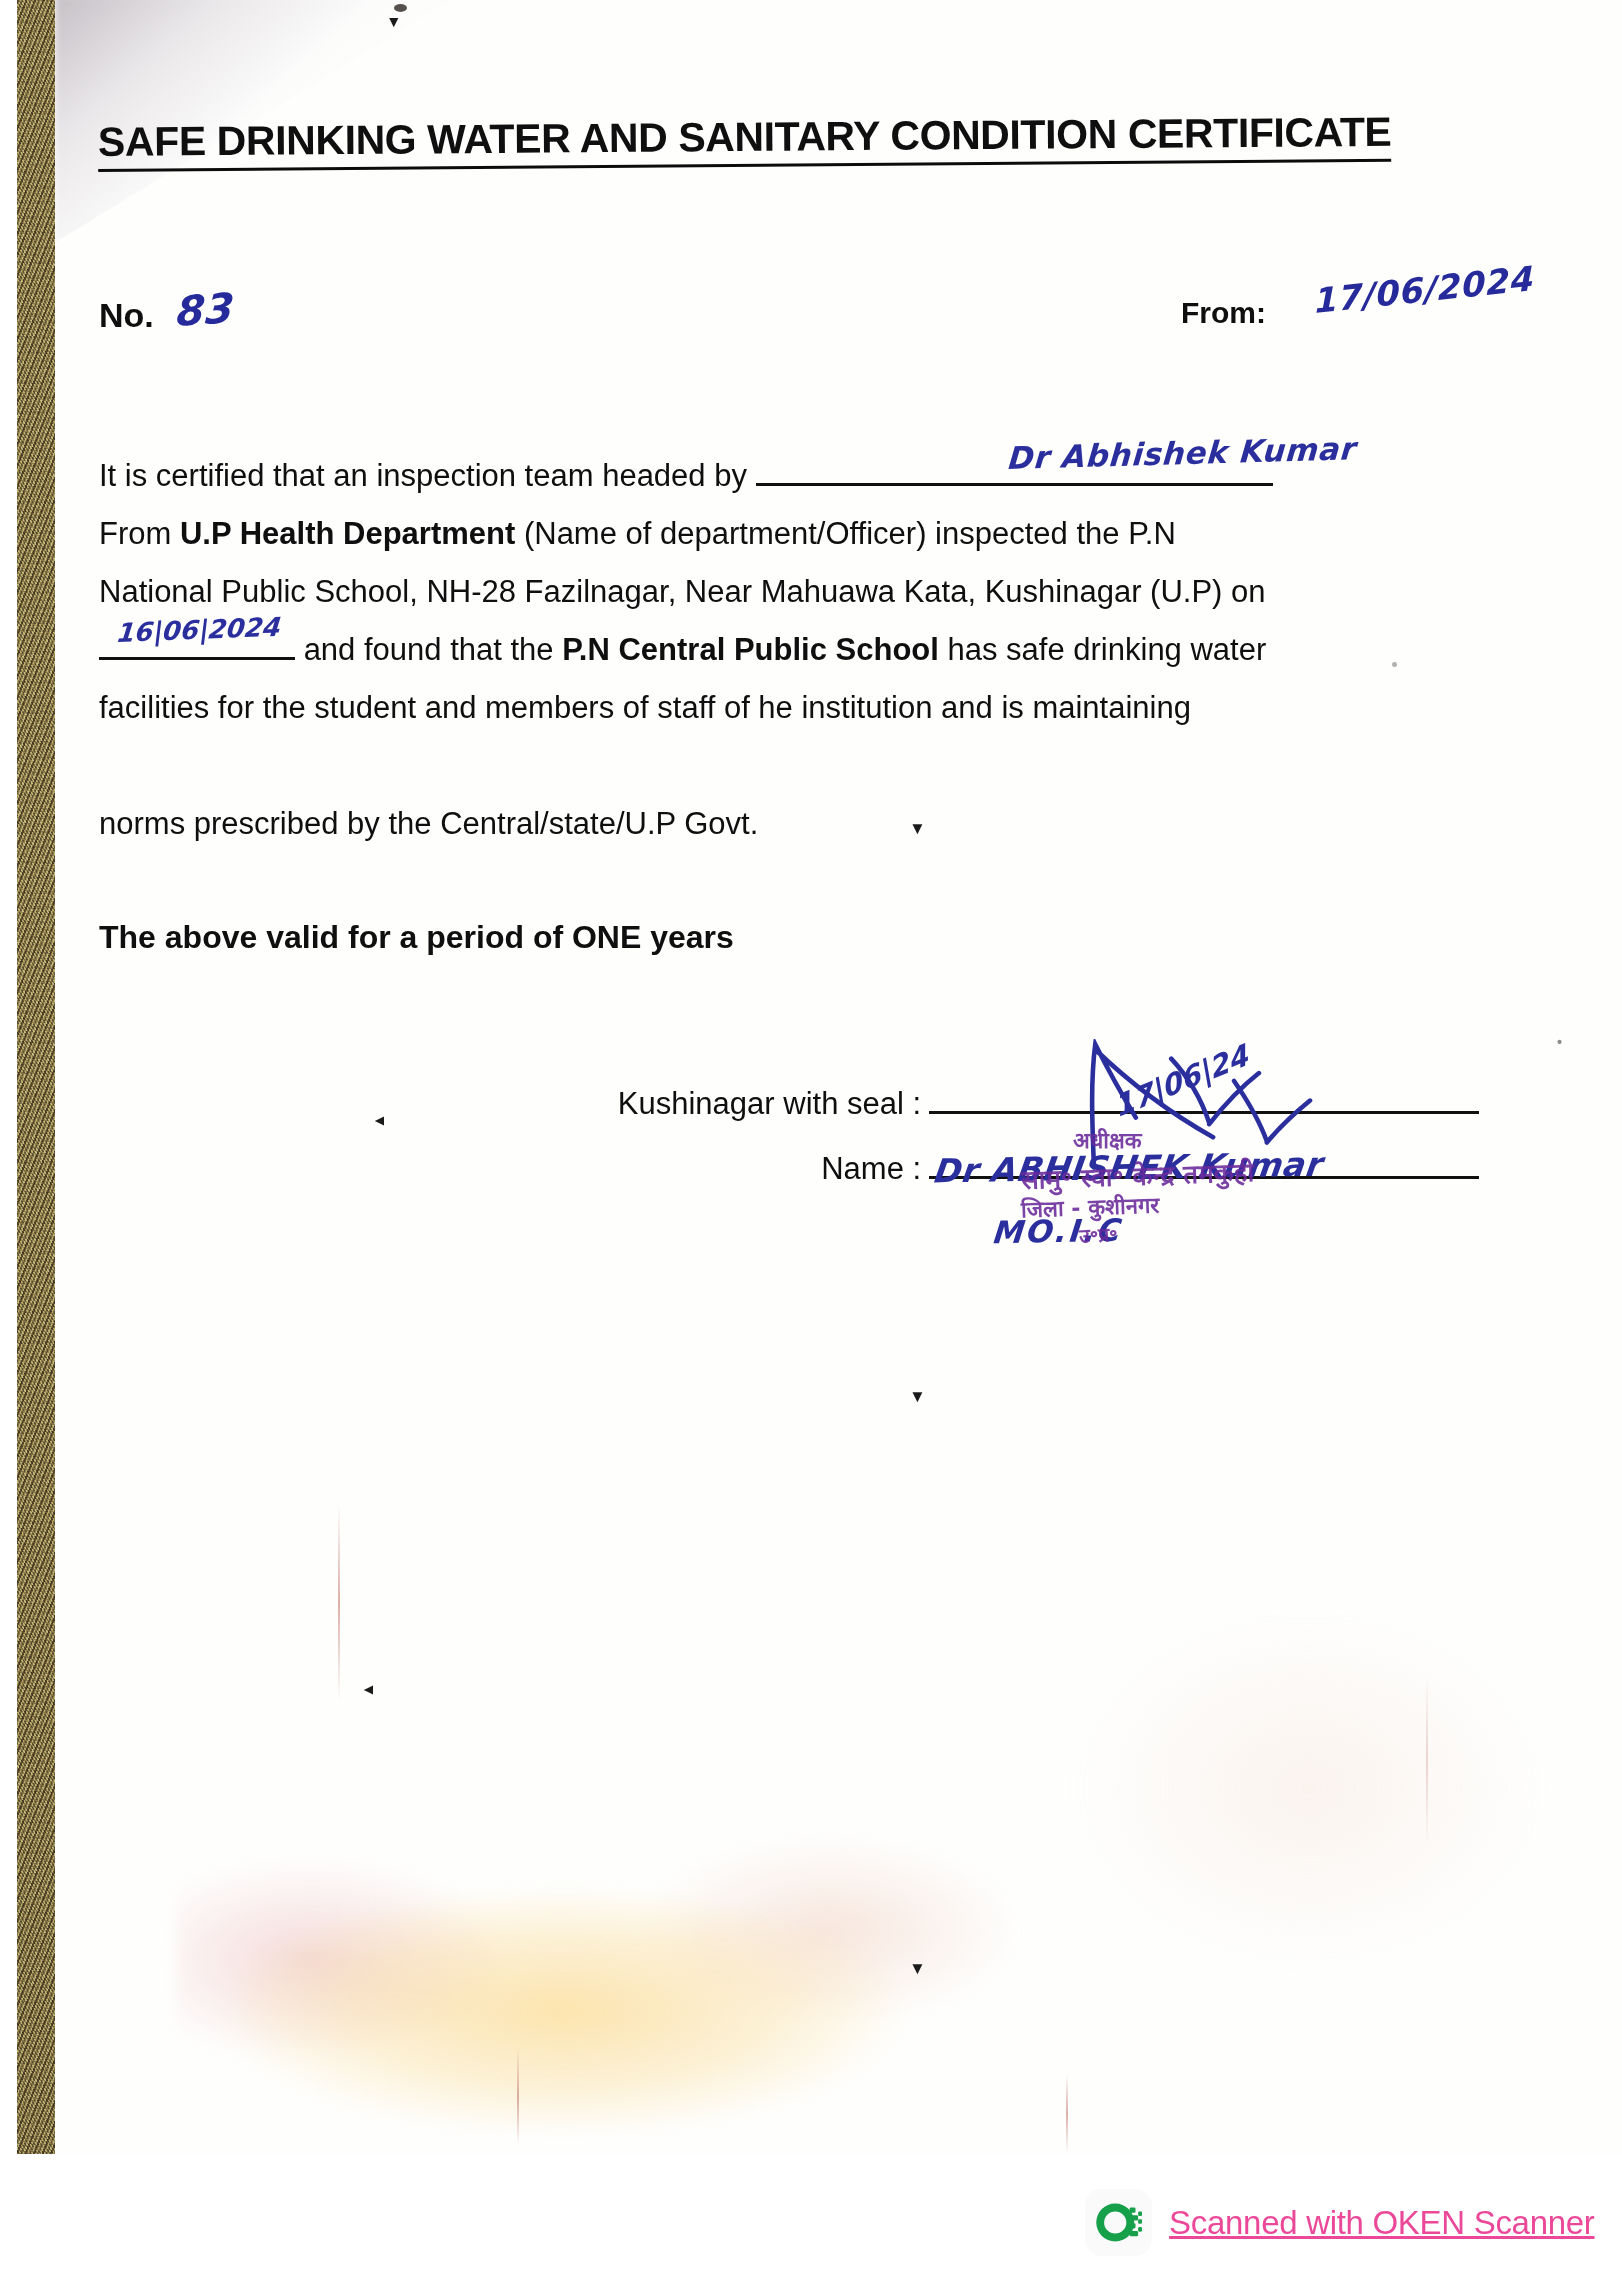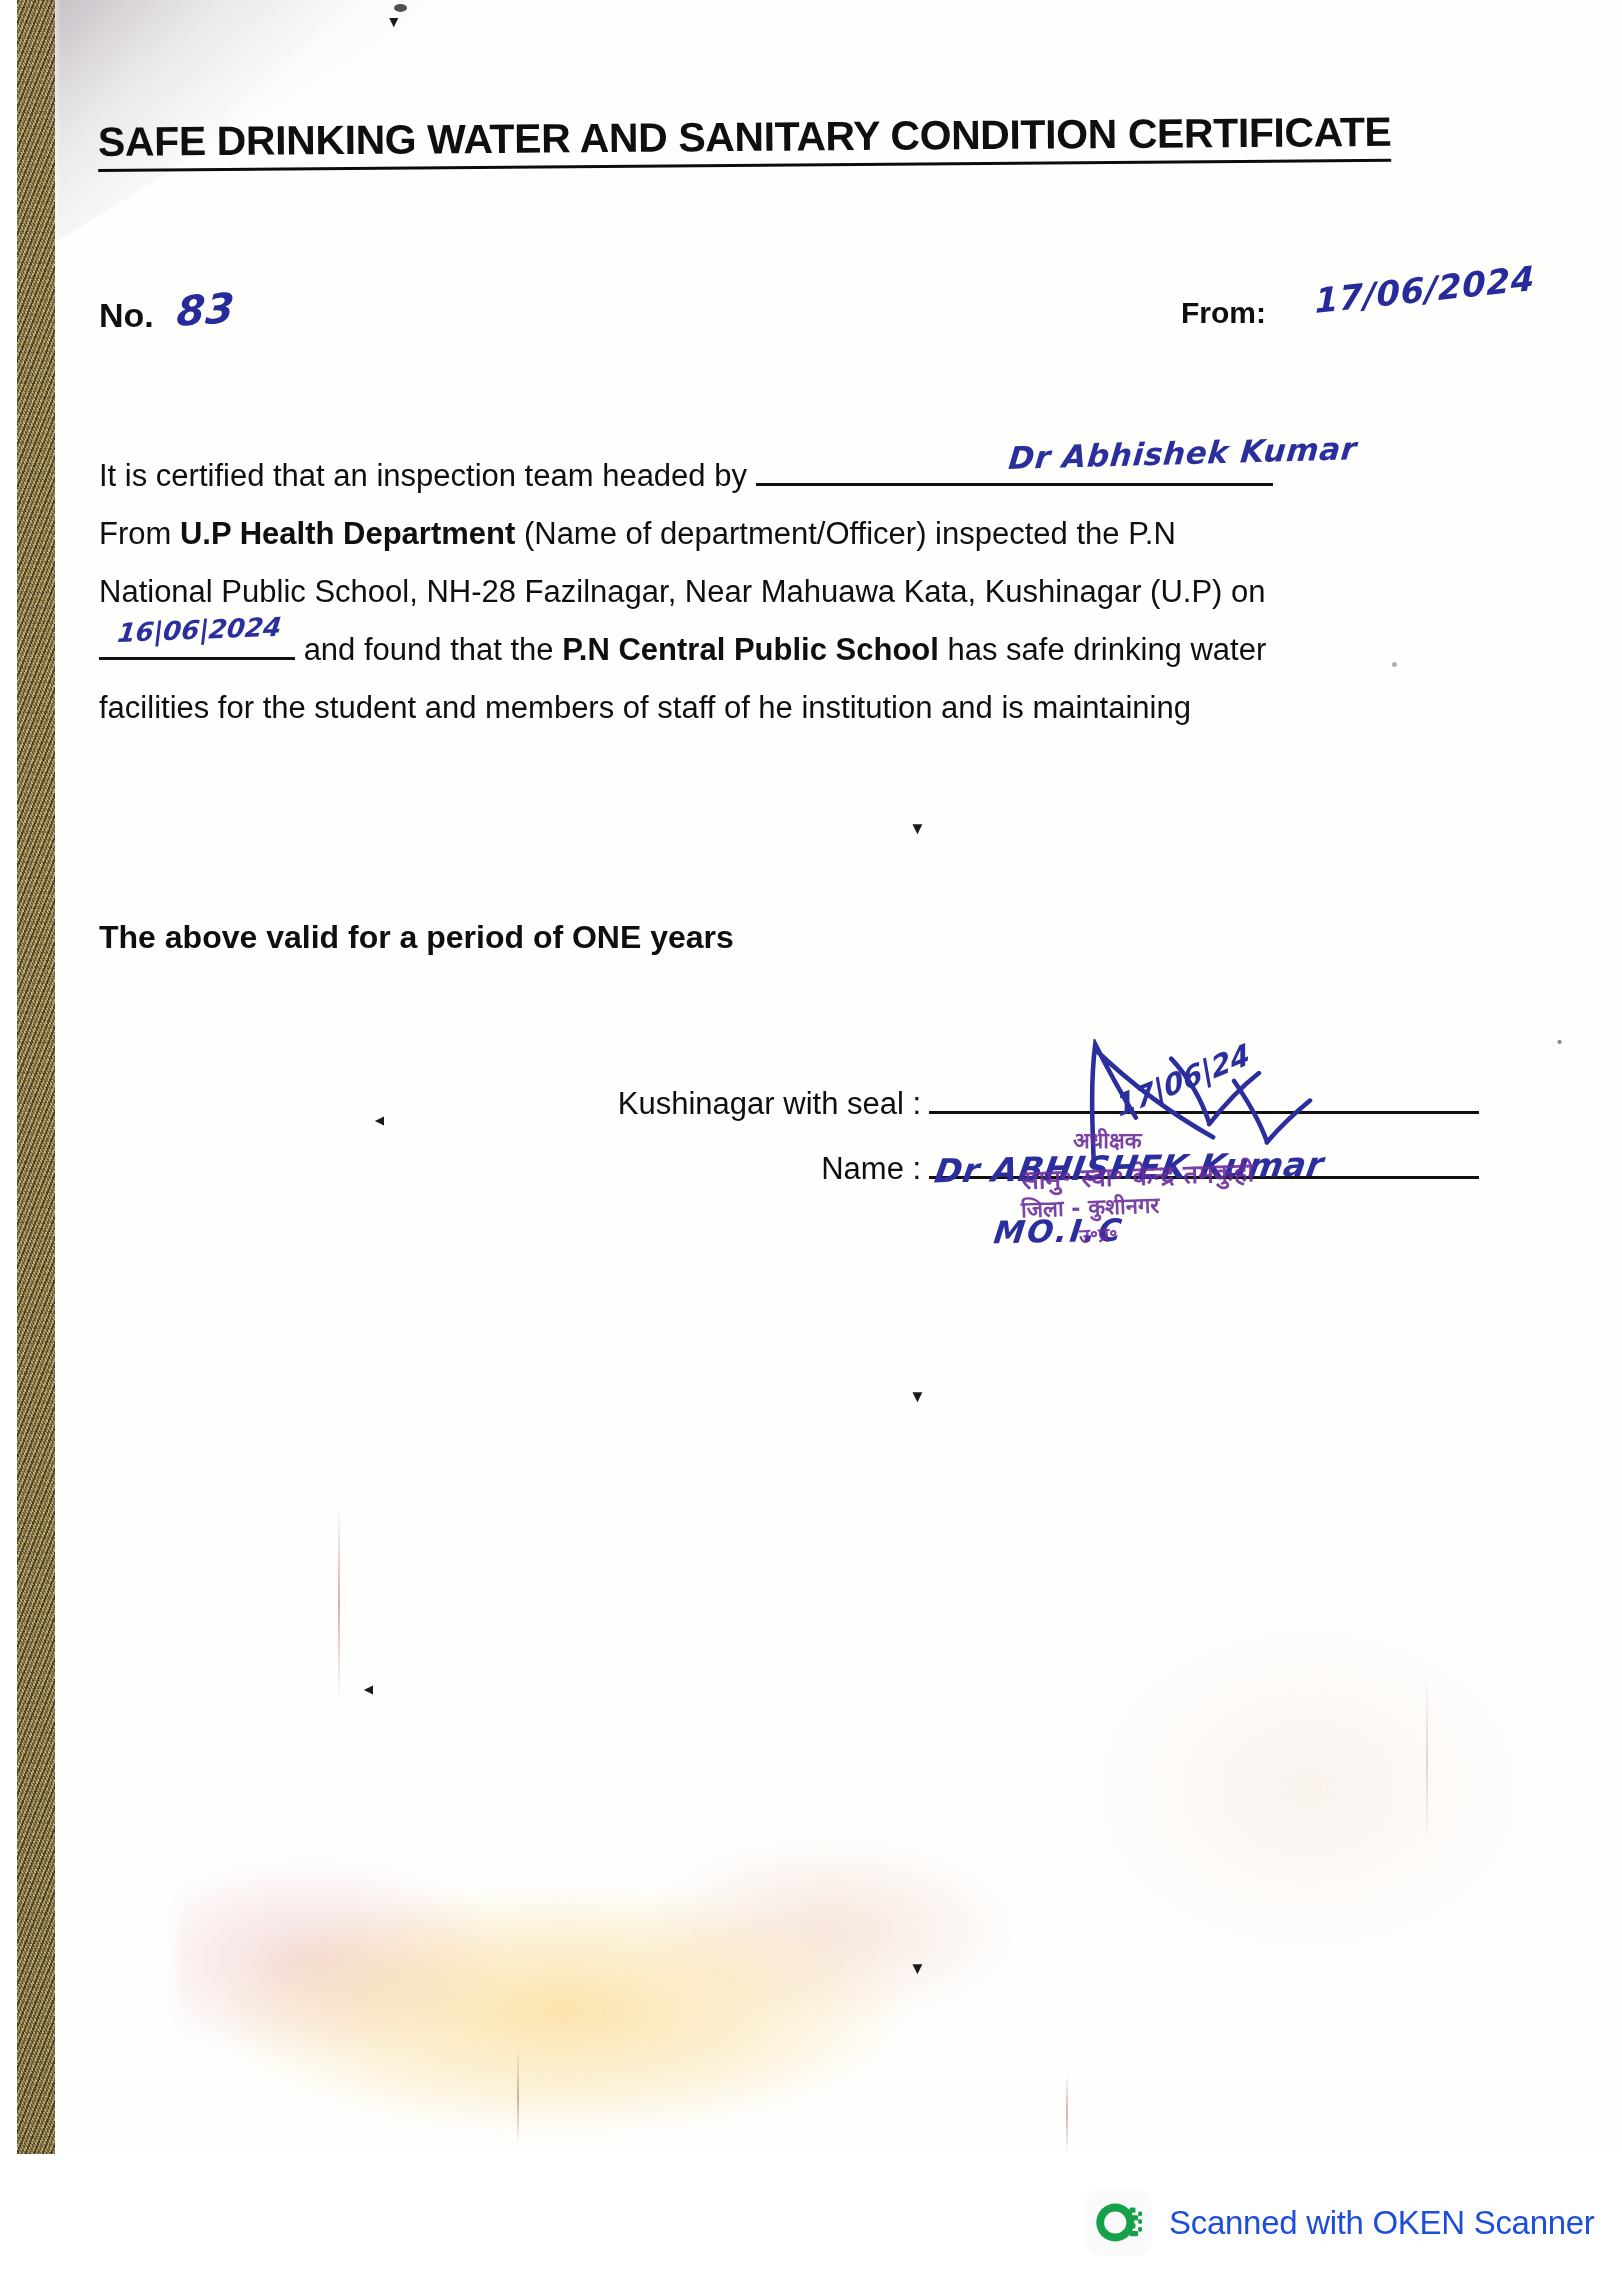--- a/index.html
+++ b/index.html
@@ -321,23 +321,24 @@
     width: 67px;
     height: 67px;
     border-radius: 17px;
     background: #fafafa;
     display: flex;
     align-items: center;
     justify-content: center;
   }
   .wm-text {
     font-size: 33px;
-    color: #1d4ed8;
+    color: #ec4899;
     letter-spacing: -0.3px;
     white-space: nowrap;
+    text-decoration: underline;
   }
 </style>
 </head>
 <body>
 
 <div id="page">
 
   <div class="paper"></div>
   <div class="edge-strip"></div>
   <div class="corner-shadow"></div>
@@ -369,20 +370,21 @@
       <span>From</span>
       <span class="b">U.P Health Department</span>
       <span>(Name of department/Officer) inspected the P.N</span><br>
       <span>National Public School, NH-28 Fazilnagar, Near Mahuawa Kata, Kushinagar (U.P) on</span><br>
       <span class="blank-line bl-date"></span>
       <span>and found that the</span>
       <span class="b">P.N Central Public School</span>
       <span>has safe drinking water</span><br>
       <span>facilities for the student and members of staff of he institution and is maintaining</span><br>
       <br>
+      <span>norms prescribed by the Central/state/U.P Govt.</span>
     </div>
 
     <div class="hand-inline hand-officer">Dr Abhishek Kumar</div>
     <div class="hand-inline hand-visitdate">16|06|2024</div>
 
     <div class="validity">The above valid for a period of ONE years</div>
 
     <div class="sigblock">
       <div class="sigrow">
         <span class="lbl">Kushinagar with seal :</span>

